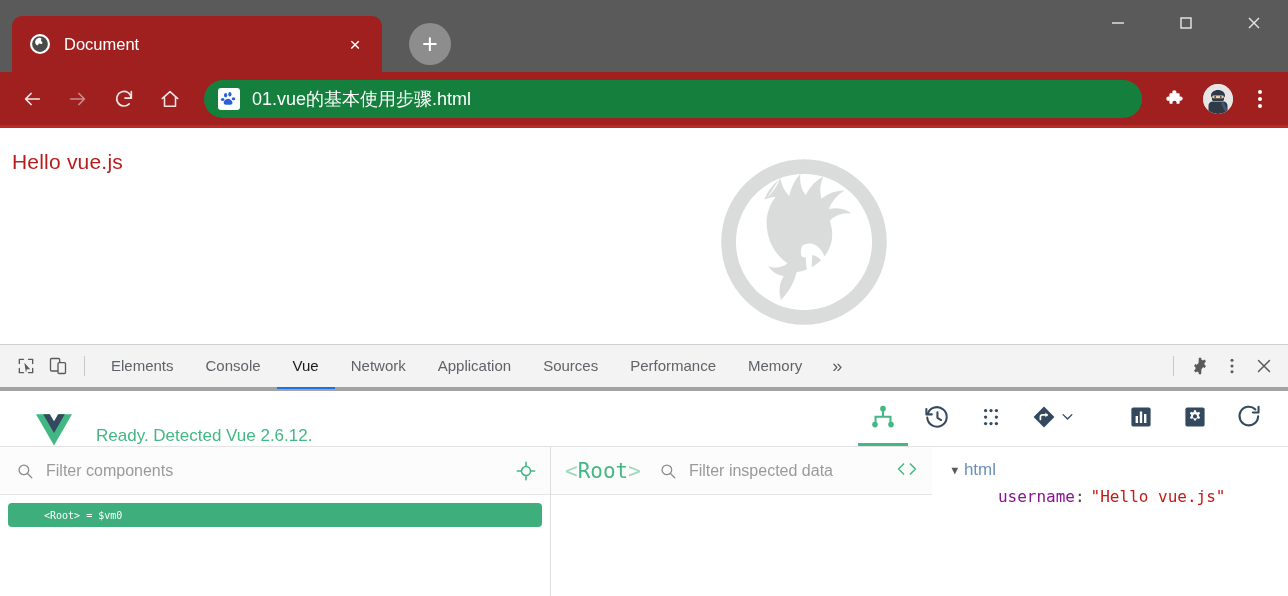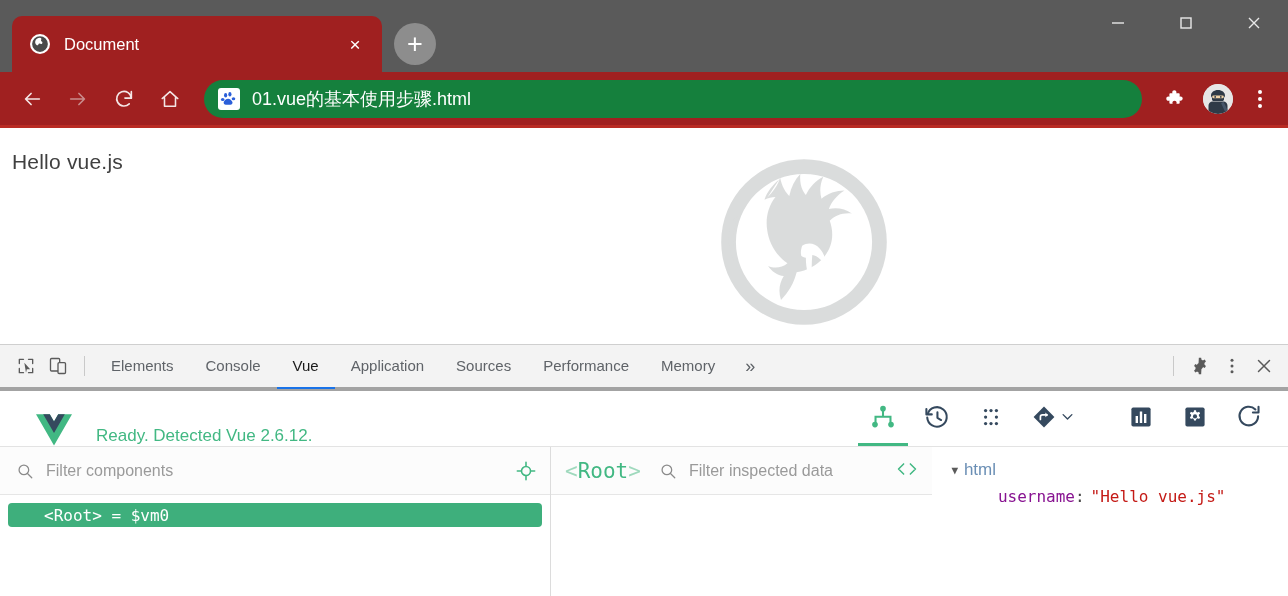--- a/index.html
+++ b/index.html
@@ -22,20 +22,21 @@
     background: #5a5a5a;
     display: flex;
     align-items: flex-end;
   }
   .tabstrip {
     display: flex;
     align-items: flex-end;
     height: 72px;
     padding-left: 12px;
     flex: 1;
+    gap: 15px;
   }
   .tab {
     position: relative;
     width: 370px;
     height: 56px;
     background: #a02020;
     border-radius: 10px 10px 0 0;
     display: flex;
     align-items: center;
     padding: 0 14px 0 18px;
@@ -164,21 +165,21 @@
   
   .viewport {
     position: relative;
     height: 216px;
     background: #ffffff;
     overflow: hidden;
   }
   .page-text {
     padding: 22px 0 0 12px;
     font-size: 21px;
-    color: #404040;
+    color: #b91c1c;
     letter-spacing: .2px;
   }
 
   
   .wm-wrap {
     position: absolute;
     pointer-events: none;
     inset: 0;
     overflow: hidden;
   }
@@ -337,21 +338,21 @@
   }
   .tree-item {
     height: 24px;
     background: #3eaf7c;
     border-radius: 4px;
     display: flex;
     align-items: center;
     padding: 0 10px 0 36px;
     color: #ffffff;
     font-family: "DejaVu Sans Mono", monospace;
-    font-size: 16px;
+    font-size: 10px;
     cursor: pointer;
     white-space: nowrap;
   }
 
   .inspect-head {
     height: 48px;
     border-bottom: 1px solid #e6e6e6;
     display: flex;
     align-items: center;
     padding: 0 14px 0 14px;
@@ -533,20 +534,21 @@
           <rect x="3" y="3" width="11" height="15" rx="1.3" fill="none" stroke="currentColor" stroke-width="1.6"></rect>
           <rect x="12" y="8" width="9" height="13" rx="1.3" fill="#f3f3f3" stroke="currentColor" stroke-width="1.6"></rect>
         </svg>
       </div>
       <div class="dt-sep"></div>
 
       <div class="dt-tabs">
         <div class="dt-tab">Elements</div>
         <div class="dt-tab">Console</div>
         <div class="dt-tab active">Vue</div>
+        <div class="dt-tab">Network</div>
         <div class="dt-tab">Application</div>
         <div class="dt-tab">Sources</div>
         <div class="dt-tab">Performance</div>
         <div class="dt-tab">Memory</div>
         <div class="dt-more">»</div>
       </div>
 
       <div class="dt-right">
         <div class="dt-sep"></div>
         <div class="dt-toolicon">

